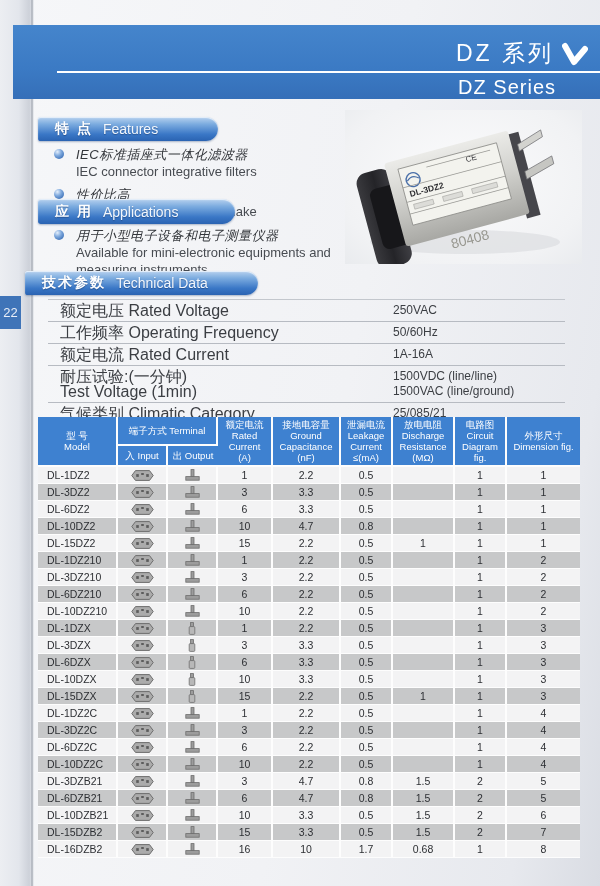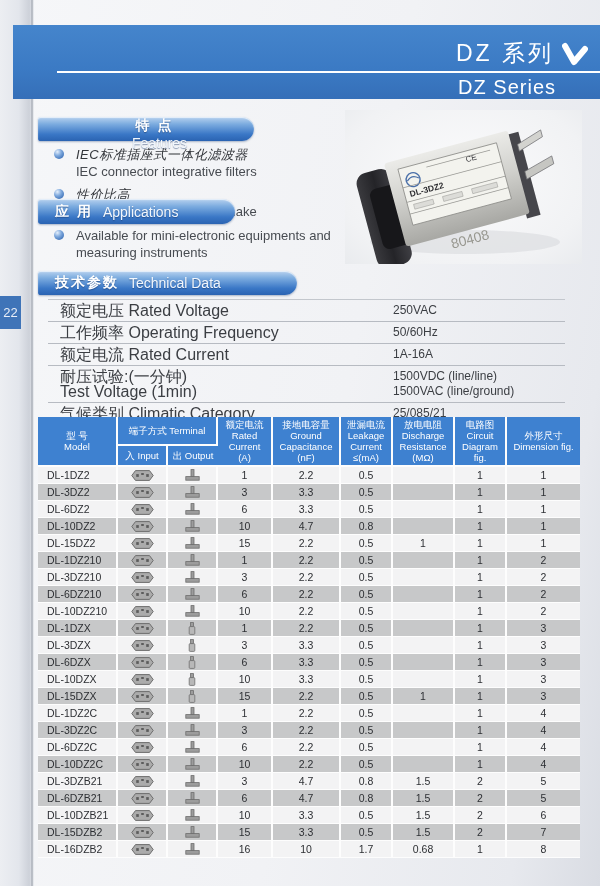--- a/index.html
+++ b/index.html
@@ -89,21 +89,21 @@
     <div class="header-cn">DZ 系列</div>
     <div class="header-arrow">
       <svg width="26" height="26" viewBox="0 0 26 26">
         <polyline points="3,5 12,21 23,8" fill="none" stroke="#ffffff" stroke-width="6" stroke-linecap="round" stroke-linejoin="round"></polyline>
       </svg>
     </div>
     <div class="header-divider"></div>
     <div class="header-en">DZ Series</div>
   </div>
 
-  <div class="banner" style="left:38px; top:117px; width:216px;flex-direction:column;">
+  <div class="banner" style="left:38px; top:117px; width:180px;">
     <span class="cn">特 点</span>
     <span class="en">Features</span>
   </div>
   <div class="bullet-list" style="left:50px; top:146px; width:300px;">
     <div class="bullet-item">
       <span class="sphere"></span>
       <div class="bullet-cn">IEC标准插座式一体化滤波器</div>
       <div class="bullet-en">IEC connector integrative filters</div>
     </div>
     <div class="bullet-item">
@@ -152,25 +152,26 @@
     </svg>
   </div>
 
   <div class="banner" style="left:38px; top:199px; width:197px; height:25px;">
     <span class="cn">应 用</span>
     <span class="en">Applications</span>
   </div>
   <div class="bullet-list" style="left:50px; top:227px; width:330px;">
     <div class="bullet-item">
       <span class="sphere"></span>
+      <div class="bullet-cn">用于小型电子设备和电子测量仪器</div>
       <div class="bullet-en">Available for mini-electronic equipments and measuring instruments</div>
     </div>
   </div>
 
-  <div class="banner" style="left:38px; top:271px; width:259px;">
+  <div class="banner" style="left:25px; top:271px; width:233px;">
     <span class="cn">技术参数</span>
     <span class="en">Technical Data</span>
   </div>
   <div class="tech-specs">
       <div class="spec-row">
         <div class="spec-label">额定电压 Rated Voltage</div>
         <div class="spec-value">250VAC</div>
       </div>
       <div class="spec-row">
         <div class="spec-label">工作频率 Operating Frequency</div>

